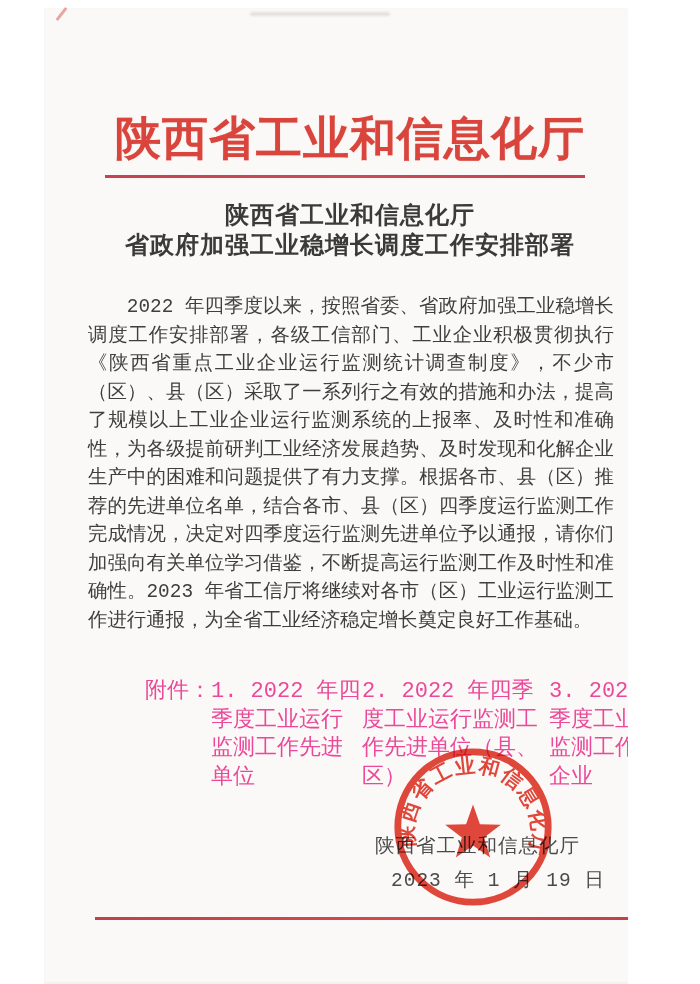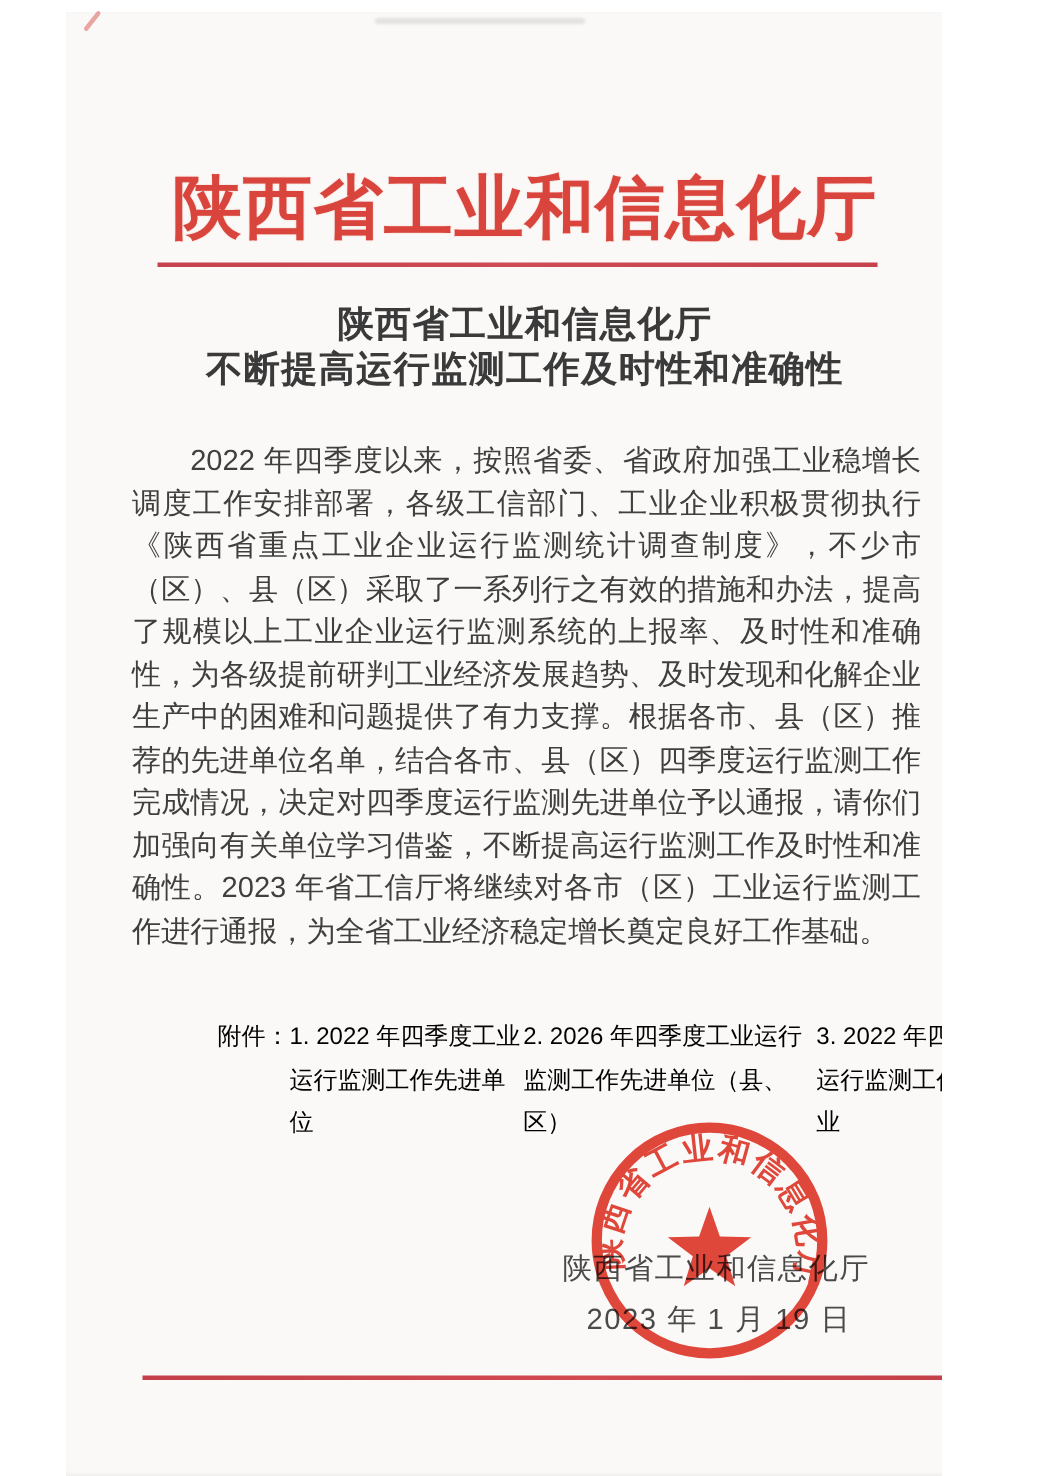--- a/index.html
+++ b/index.html
@@ -3,21 +3,21 @@
 <meta charset="utf-8">
 <style>
   * { margin: 0; padding: 0; box-sizing: border-box; }
   html, body { background: #ffffff; }
   .canvas {
     position: relative;
     width: 628px;
     height: 984px;
     background: #ffffff;
     overflow: hidden;
-    font-family: Liberation Sans, sans-serif;
+    font-family: Liberation Mono, monospace;
   }
   .paper {
     position: absolute;
     left: 44px; top: 8px;
     width: 656px; height: 976px;
     background: #fbf9f7;
     box-shadow: -1px -1px 3px rgba(0,0,0,0.06) inset;
   }
   .content {
     position: absolute;
@@ -80,23 +80,23 @@
     line-height: 28.5px;
     color: #3f3f3f;
     text-align: justify;
   }
   .body-paragraph { text-indent: 2em; }
   
   .attachments {
     position: absolute;
     left: 145px; top: 678px;
     display: flex;
-    font-size: 16px;
+    font-size: 22px;
     line-height: 28.6px;
-    color: #000000;
+    color: #ec4899;
     justify-content: space-between;
   }
   .attachments .label { white-space: nowrap; }
   .attachments .items { display: flex; flex-direction: row; }
   
   .closing-agency {
     position: absolute;
     left: 375px; top: 832px;
     font-size: 19.5px;
     color: #4a4a4a;
@@ -138,32 +138,32 @@
 
     <div class="scan-smudge"></div>
     <div class="pen-mark"></div>
 
     <div class="masthead">陕西省工业和信息化厅</div>
 
     <div class="masthead-rule"></div>
 
     <div class="doc-title">
       <div>陕西省工业和信息化厅</div>
-      <div>不断提高运行监测工作及时性和准确性</div>
+      <div>省政府加强工业稳增长调度工作安排部署</div>
     </div>
 
     <div class="body-block">
       <div class="body-paragraph">2022 年四季度以来，按照省委、省政府加强工业稳增长调度工作安排部署，各级工信部门、工业企业积极贯彻执行《陕西省重点工业企业运行监测统计调查制度》，不少市（区）、县（区）采取了一系列行之有效的措施和办法，提高了规模以上工业企业运行监测系统的上报率、及时性和准确性，为各级提前研判工业经济发展趋势、及时发现和化解企业生产中的困难和问题提供了有力支撑。根据各市、县（区）推荐的先进单位名单，结合各市、县（区）四季度运行监测工作完成情况，决定对四季度运行监测先进单位予以通报，请你们加强向有关单位学习借鉴，不断提高运行监测工作及时性和准确性。2023 年省工信厅将继续对各市（区）工业运行监测工作进行通报，为全省工业经济稳定增长奠定良好工作基础。</div>
     </div>
 
     <div class="attachments">
       <div class="label">附件：</div>
       <div class="items">
         <span>1. 2022 年四季度工业运行监测工作先进单位</span>
-        <span>2. 2026 年四季度工业运行监测工作先进单位（县、区）</span>
+        <span>2. 2022 年四季度工业运行监测工作先进单位（县、区）</span>
         <span>3. 2022 年四季度工业运行监测工作先进企业</span>
       </div>
     </div>
 
     <div class="closing-agency">陕西省工业和信息化厅</div>
 
     <div class="closing-date">2023 年 1 月 19 日</div>
 
     <div class="seal">
       <svg viewBox="0 0 170 170" width="166" height="166">

